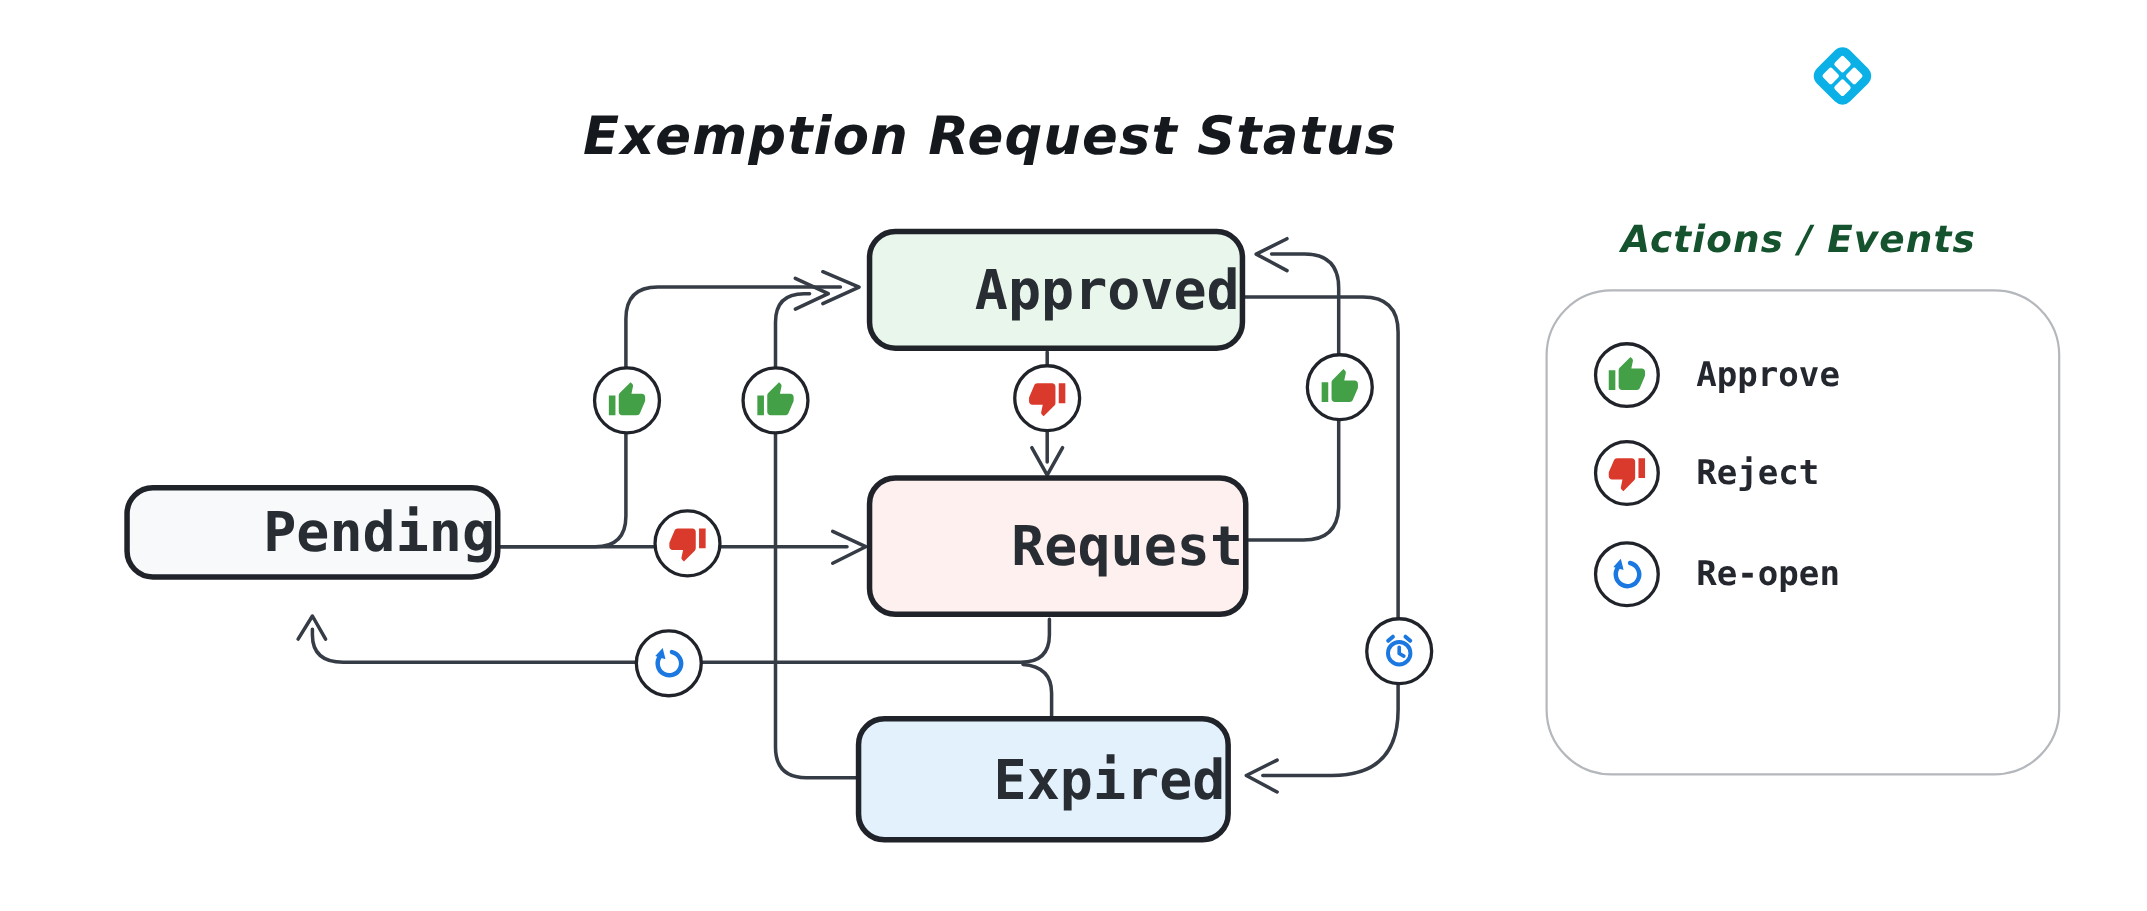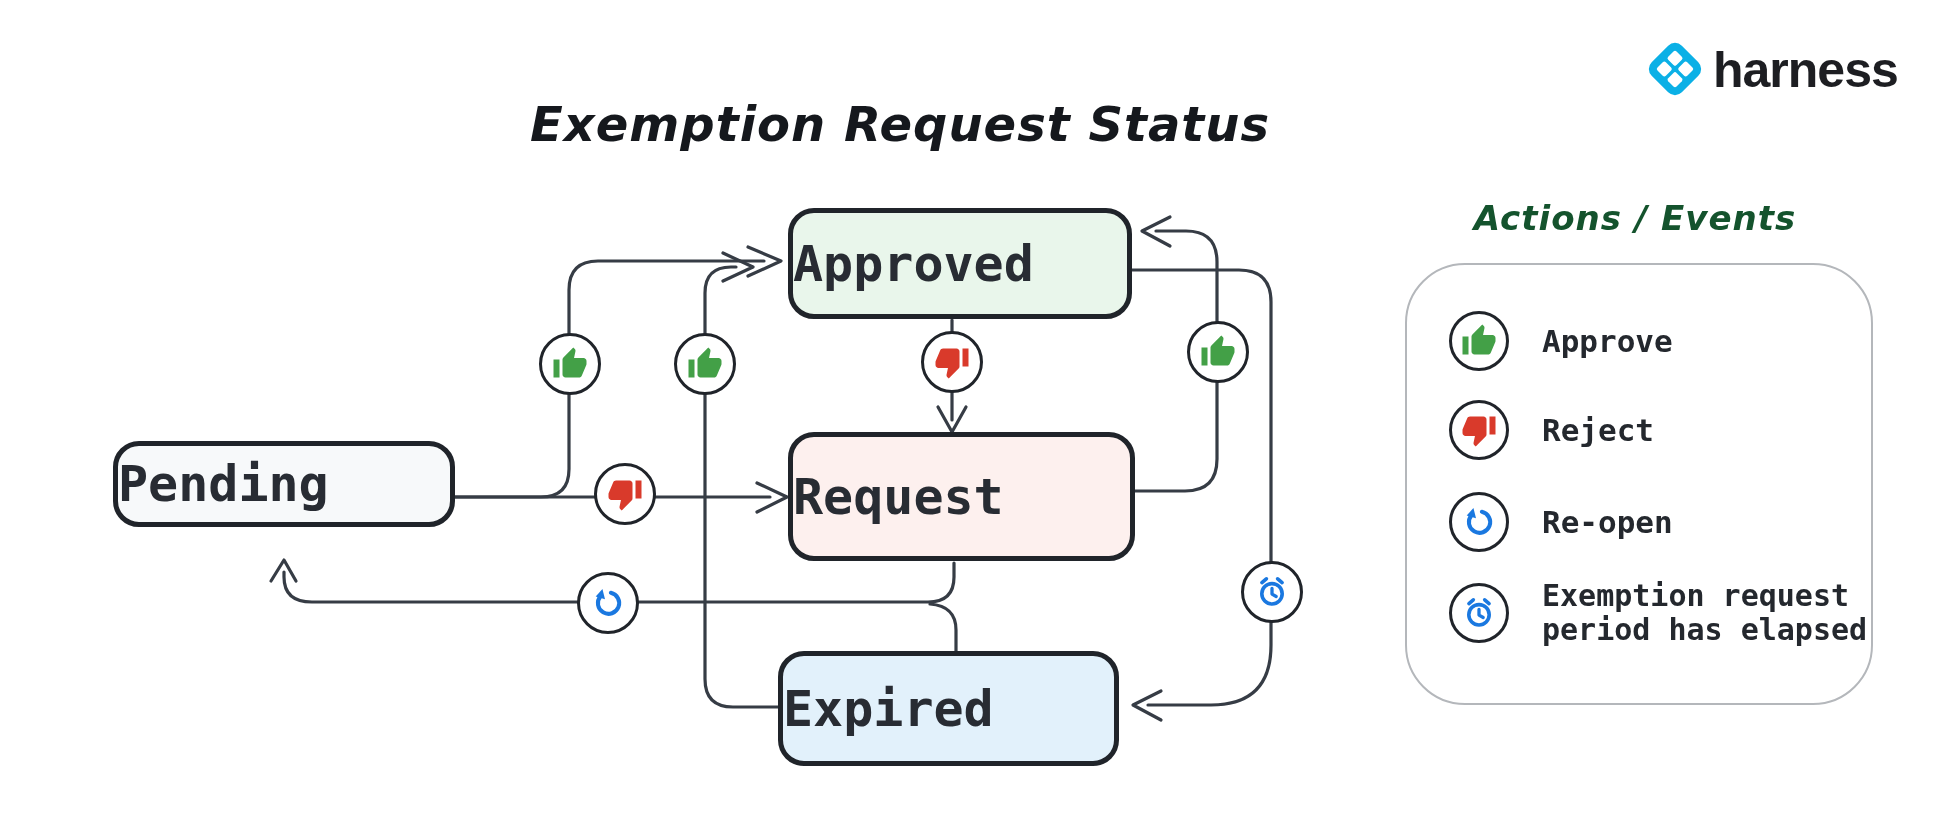--- a/index.html
+++ b/index.html
@@ -8,21 +8,21 @@
 
   svg.edges{position:absolute;left:0;top:0;z-index:1;}
   svg.edges path{stroke:#363c45;stroke-width:3.2;fill:none;stroke-linecap:round;stroke-linejoin:round;}
 
   
   .diagram-title{position:absolute;left:520px;top:96px;width:760px;text-align:center;
     font-style:italic;font-weight:700;font-size:48px;letter-spacing:1px;color:#15181d;z-index:3;}
 
   
   .state{position:absolute;box-sizing:border-box;border:5.5px solid #20242a;border-radius:26px;
-    display:flex;align-items:center;justify-content:flex-start;z-index:2;
+    display:flex;align-items:center;justify-content:flex-end;z-index:2;
     font-family:"DejaVu Sans Mono","Liberation Mono",monospace;font-weight:700;font-size:50px;color:#282c33;}
   .state.pending {left:113px;top:441px;width:342px;height:86px;background:#f7f9fa;}
   .state.approved{left:788px;top:208px;width:344px;height:111px;background:#e9f6eb;}
   .state.rejected{left:788px;top:432px;width:347px;height:129px;background:#fdf0ee;}
   .state.expired {left:778px;top:651px;width:341px;height:115px;background:#e2f1fb;}
 
   
   .badge{position:absolute;width:62px;height:62px;box-sizing:border-box;border:3.5px solid #20242a;
     border-radius:50%;background:#ffffff;display:flex;align-items:center;justify-content:center;z-index:4;}
   .badge svg{width:36px;height:36px;}
@@ -162,36 +162,27 @@
       <div class="label">Reject</div>
     </div>
     <div class="lrow r3">
       <div class="badge">
         <svg class="ic-blue">
             <use href="#sym-reopen"></use>
           </svg>
       </div>
       <div class="label">Re-open</div>
     </div>
-    <div class="lrow r4">
-      <div class="badge">
-        <svg class="ic-blue">
-            <use href="#sym-alarm"></use>
-          </svg>
-      </div>
-      <div class="label">Exemption request period has elapsed</div>
-    </div>
   </div>
 
   <div class="brand">
     <svg viewBox="0 0 48 48">
       <g transform="rotate(45 24 24)">
         <rect x="8.5" y="8.5" width="31" height="31" rx="7" fill="#0bb0e6"></rect>
         <rect x="14.2" y="14.2" width="8.6" height="8.6" rx="1.6" fill="#ffffff"></rect>
         <rect x="25.2" y="14.2" width="8.6" height="8.6" rx="1.6" fill="#ffffff"></rect>
         <rect x="14.2" y="25.2" width="8.6" height="8.6" rx="1.6" fill="#ffffff"></rect>
         <rect x="25.2" y="25.2" width="8.6" height="8.6" rx="1.6" fill="#ffffff"></rect>
       </g>
     </svg>
-    <span class="brand-text">harness</span>
   </div>
 
 </div>
 
 </body></html>

